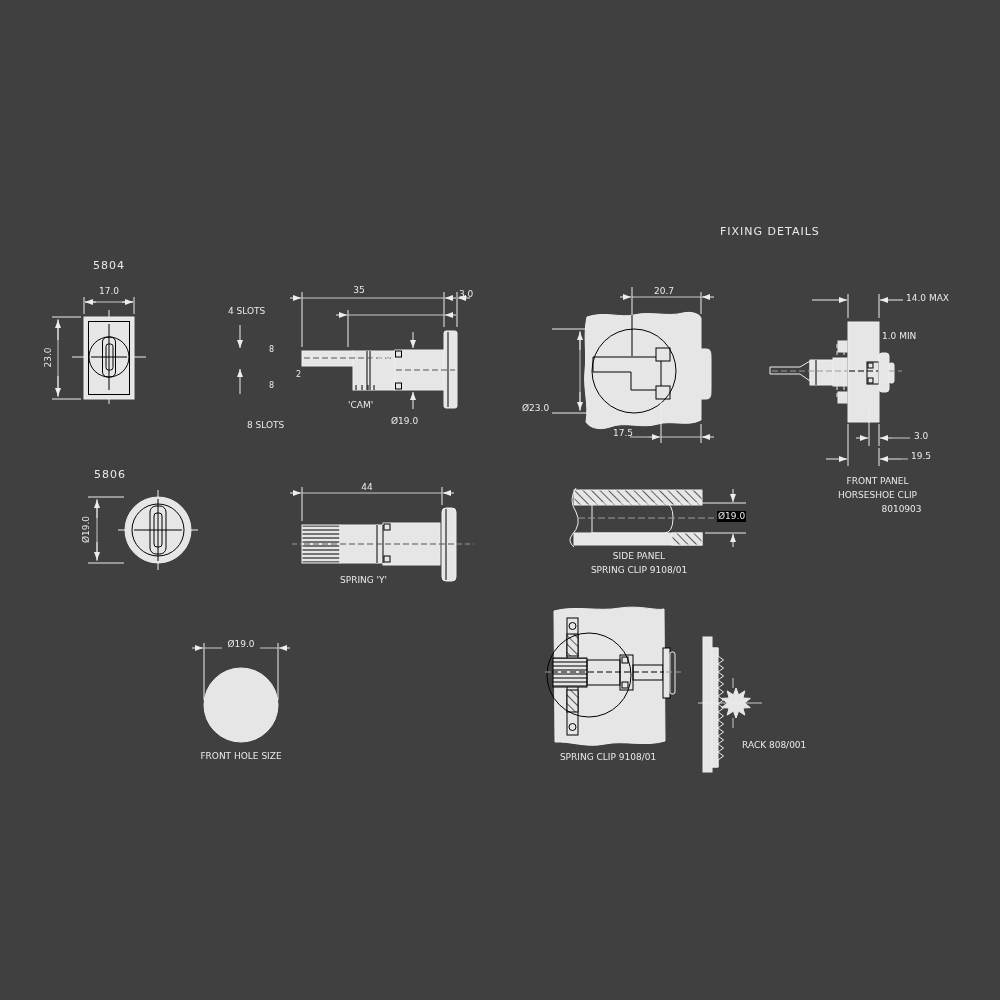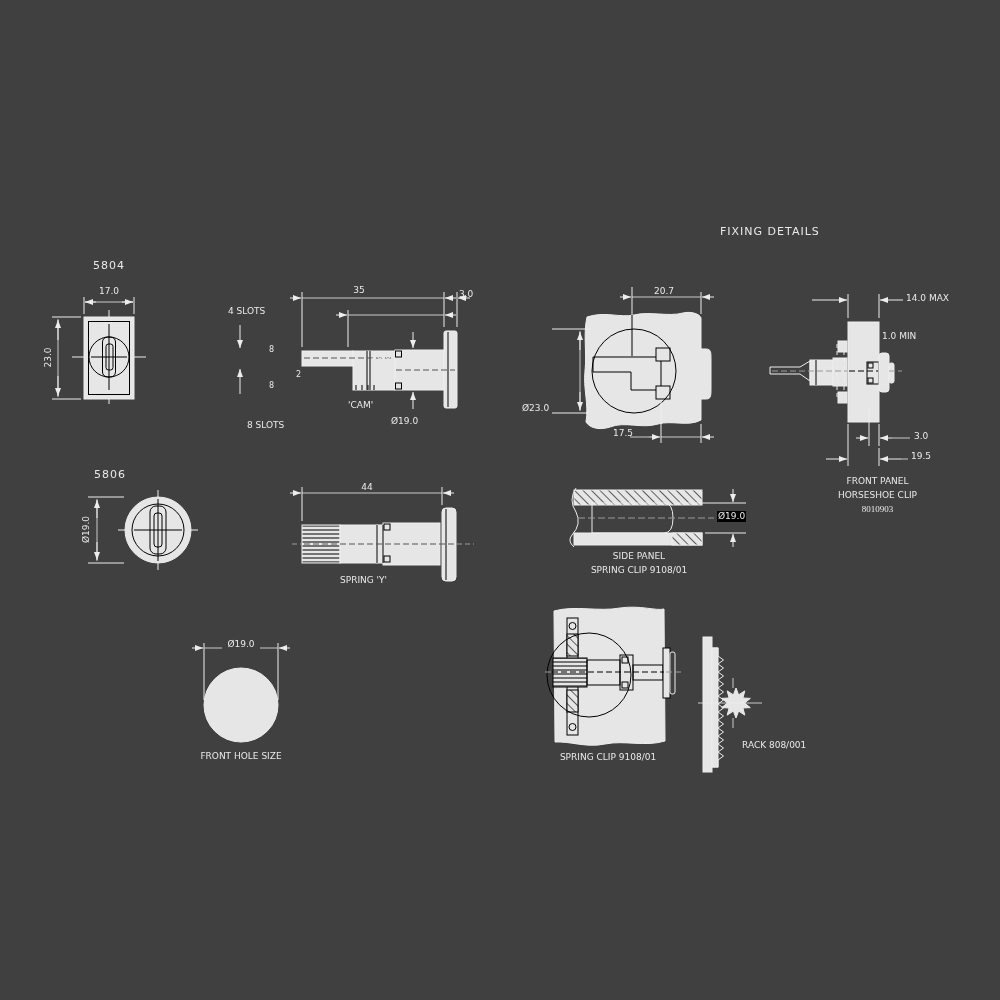--- a/index.html
+++ b/index.html
@@ -309,21 +309,21 @@
   <div class="t c" style="left:644px;top:286px;width:40px;">20.7</div>
   <div class="t" style="left:522px;top:363px;margin-top:40px;">Ø23.0</div>
   <div class="t" style="left:604px;top:428px;margin-left:9px;">17.5</div>
 
   <div class="t" style="left:906px;top:293px;">14.0 MAX</div>
   <div class="t" style="left:882px;top:307px;margin-top:24px;">1.0 MIN</div>
   <div class="t" style="left:914px;top:431px;">3.0</div>
   <div class="t" style="left:911px;top:451px;">19.5</div>
   <div class="t c" style="left:800px;top:476px;width:155px;">FRONT PANEL</div>
   <div class="t c" style="left:800px;top:490px;width:155px;text-align:center;">HORSESHOE CLIP</div>
-  <div class="t c" style="left:800px;top:504px;width:155px;font-family:Liberation Serif, serif;">8010903</div>
+  <div class="t c" style="left:824px;top:504px;width:155px;">8010903</div>
 
   <div class="t onwhite" style="left:717px;top:511px;">Ø19.0</div>
   <div class="t c" style="left:575px;top:551px;width:128px;">SIDE PANEL</div>
   <div class="t c" style="left:563px;top:565px;width:152px;">SPRING CLIP 9108/01</div>
 
   <div class="t c" style="left:538px;top:752px;width:140px;">SPRING CLIP 9108/01</div>
 
   <div class="t" style="left:742px;top:740px;">RACK 808/001</div>
 </div>
 

